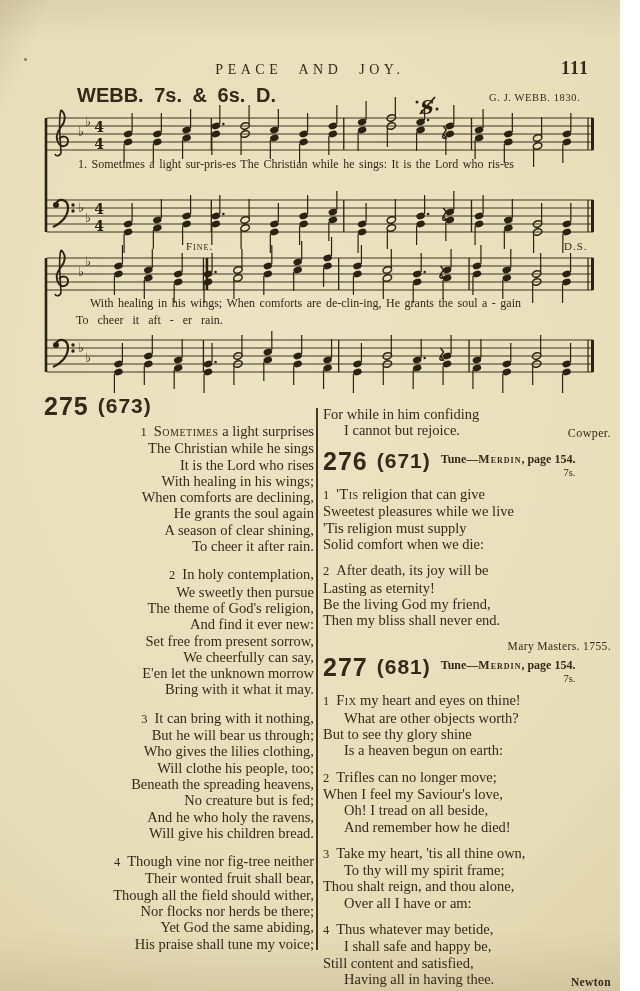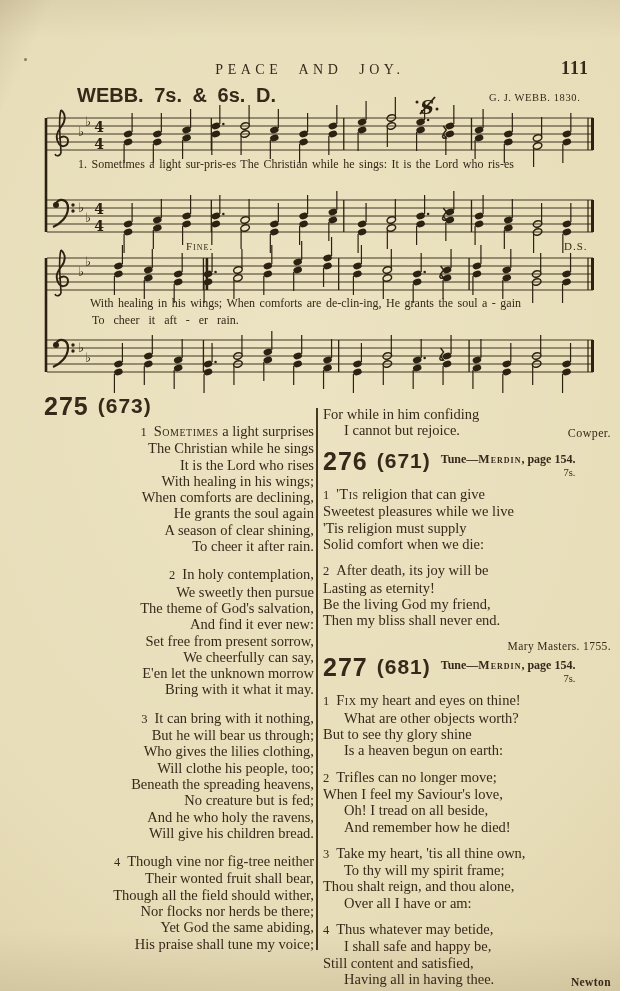--- a/index.html
+++ b/index.html
@@ -16,21 +16,21 @@
   .page-title{top:62px;left:0;right:0;text-align:center;font-size:14px;letter-spacing:4.5px;word-spacing:9px;}
   .page-number{top:58px;left:561px;font-size:18px;font-weight:bold;letter-spacing:1px;}
   .tune-title{top:84px;left:77px;font-family:"Liberation Sans",sans-serif;font-weight:bold;font-size:20px;word-spacing:5px;}
   .composer{top:92px;left:489px;font-size:10.5px;letter-spacing:.6px;}
   .speck{width:3px;height:3px;border-radius:50%;background:rgba(55,41,26,.55);}
   .music-svg{top:95px;left:0;}
   .lyric{font-size:12px;white-space:nowrap;color:#332717;}
   .lyric1{top:157px;left:78px;word-spacing:1.5px;}
   .lyric1b{top:174px;left:352px;word-spacing:4px;}
   .lyric2{top:296px;left:90px;word-spacing:1.5px;}
-  .lyric2b{top:313px;left:92px;word-spacing:6px;}
+  .lyric2b{top:313px;left:76px;word-spacing:6px;}
   .music-label{font-size:11px;font-variant:small-caps;letter-spacing:1px;color:#332717;}
   .fine{top:240px;left:186px;}
   .ds{top:240px;left:564px;}
   .divider{top:408px;left:316px;width:2px;height:542px;background:#463723;}
   .col{position:absolute;font-size:14.5px;line-height:16.3px;}
   .col-left{left:44px;top:393px;width:270px;text-align:right;}
   .col-right{left:323px;top:406px;width:288px;}
   .hymn-head{display:flex;align-items:flex-start;margin:1px 0 5px 0;}
   .hnum{font-family:"Liberation Sans",sans-serif;font-weight:bold;font-size:25px;letter-spacing:1px;line-height:24px;}
   .halt{font-family:"Liberation Sans",sans-serif;font-weight:bold;font-size:21px;letter-spacing:1px;line-height:24px;margin-left:9px;}
@@ -439,21 +439,21 @@
         <div class="vline">It is the Lord who rises</div>
         <div class="vline ind">With healing in his wings;</div>
         <div class="vline">When comforts are declining,</div>
         <div class="vline ind">He grants the soul again</div>
         <div class="vline">A season of clear shining,</div>
         <div class="vline ind">To cheer it after rain.</div>
       </div>
       <div class="verse">
         <div class="vline"><span class="vnum">2</span>In holy contemplation,</div>
         <div class="vline ind">We sweetly then pursue</div>
-        <div class="vline">The theme of God's salvation,</div>
+        <div class="vline">The theme of God's religion,</div>
         <div class="vline ind">And find it ever new:</div>
         <div class="vline">Set free from present sorrow,</div>
         <div class="vline ind">We cheerfully can say,</div>
         <div class="vline">E'en let the unknown morrow</div>
         <div class="vline ind">Bring with it what it may.</div>
       </div>
       <div class="verse">
         <div class="vline"><span class="vnum">3</span>It can bring with it nothing,</div>
         <div class="vline ind">But he will bear us through;</div>
         <div class="vline">Who gives the lilies clothing,</div>

